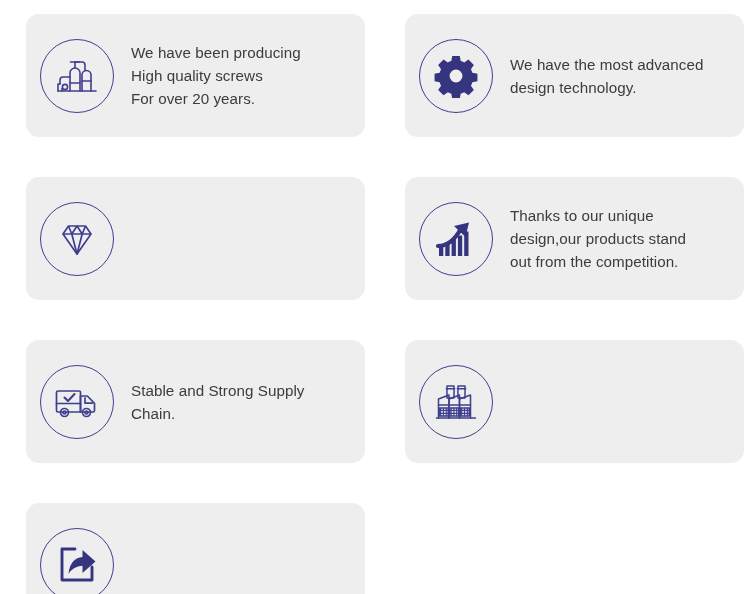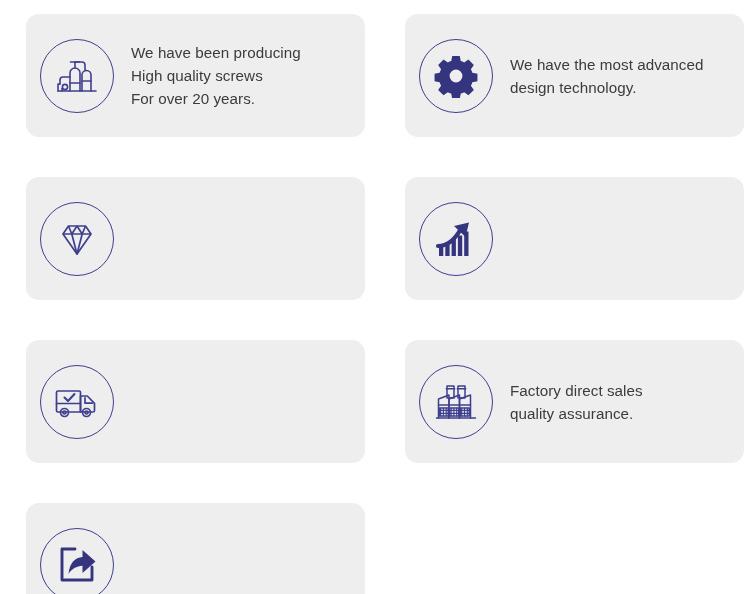--- a/index.html
+++ b/index.html
@@ -116,36 +116,41 @@
           <rect x="5" y="28" width="4.3" height="11"></rect>
           <rect x="11.3" y="25" width="4.3" height="14"></rect>
           <rect x="17.6" y="22" width="4.3" height="17"></rect>
           <rect x="23.9" y="18.5" width="4.3" height="20.5"></rect>
           <rect x="30.2" y="14.5" width="4.3" height="24.5"></rect>
         </g>
         <path d="M4 29 C12 29 20 24 26.5 12.5" fill="none" stroke="#35357f" stroke-width="4.2" stroke-linecap="round"></path>
         <path d="M20 9 L35 5.5 L31.5 20 Z" fill="#35357f"></path>
       </svg>
     </div>
+    <div class="feature-text">Thanks to our unique
+design,our products stand
+out from the competition.</div>
   </div>
 
   <div class="feature-card">
     <div class="icon-badge">
       <svg width="46" height="46" viewBox="0 0 46 46" fill="none" stroke="#3f3f8f" stroke-width="1.7" stroke-linecap="round" stroke-linejoin="round">
         <path d="M4 12 h21 a1.5 1.5 0 0 1 1.5 1.5 V33 H4 a1.5 1.5 0 0 1 -1.5 -1.5 V13.5 A1.5 1.5 0 0 1 4 12 Z"></path>
         <path d="M26.5 17 h6.8 l7.2 7.4 V31.5 a1.5 1.5 0 0 1 -1.5 1.5 H26.5 Z"></path>
         <path d="M31 18.8 v5.4 h7.2"></path>
         <path d="M2.5 24.5 H26.5"></path>
         <circle cx="10.5" cy="33.5" r="4"></circle>
         <circle cx="10.5" cy="33.5" r="1.5"></circle>
         <circle cx="32.5" cy="33.5" r="4"></circle>
         <circle cx="32.5" cy="33.5" r="1.5"></circle>
         <path d="M10.5 18.5 L14 22 L20.5 15" stroke-width="2.1"></path>
       </svg>
     </div>
+    <div class="feature-text">Stable and Strong Supply
+Chain.</div>
   </div>
 
 
   <div class="feature-card">
     <div class="icon-badge">
       <svg width="46" height="46" viewBox="0 0 46 46" fill="none" stroke="#3f3f8f" stroke-width="1.5" stroke-linecap="round" stroke-linejoin="round">
         <path d="M3.5 39 H42.5"></path>
         <path d="M14 7 H21 V19 H14 Z"></path>
         <path d="M13.3 9.8 H21.7"></path>
         <path d="M25 7 H32 V19 H25 Z"></path>
@@ -171,22 +176,20 @@
             <path d="M31.5 29 V37"></path>
             <path d="M34.3 29 V37"></path>
           <path d="M27.3 31.4 H36.3"></path>
             <path d="M27.3 34.4 H36.3"></path>
         </g>
         <path d="M6.2 29 H15.3 V37 H6.2 Z"></path>
         <path d="M16.7 29 H25.8 V37 H16.7 Z"></path>
         <path d="M27.3 29 H36.3 V37 H27.3 Z"></path>
       </svg>
     </div>
-    <div class="feature-text">Factory direct sales
-quality assurance.</div>
   </div>
 
   <div class="feature-card">
     <div class="icon-badge">
       <svg width="44" height="44" viewBox="0 0 44 44">
         <path d="M20 6 H7 V37 H37 V24" fill="none" stroke="#35357f" stroke-width="2.9" stroke-linecap="round" stroke-linejoin="round"></path>
         <path d="M13.5 31 C14.5 20 20 14.5 27.5 14 L27.5 7 L40.5 18.5 L27.5 30 L27.5 22.8 C21.5 23.2 16.8 25.8 13.5 31 Z" fill="#35357f"></path>
       </svg>
     </div>
   </div>

